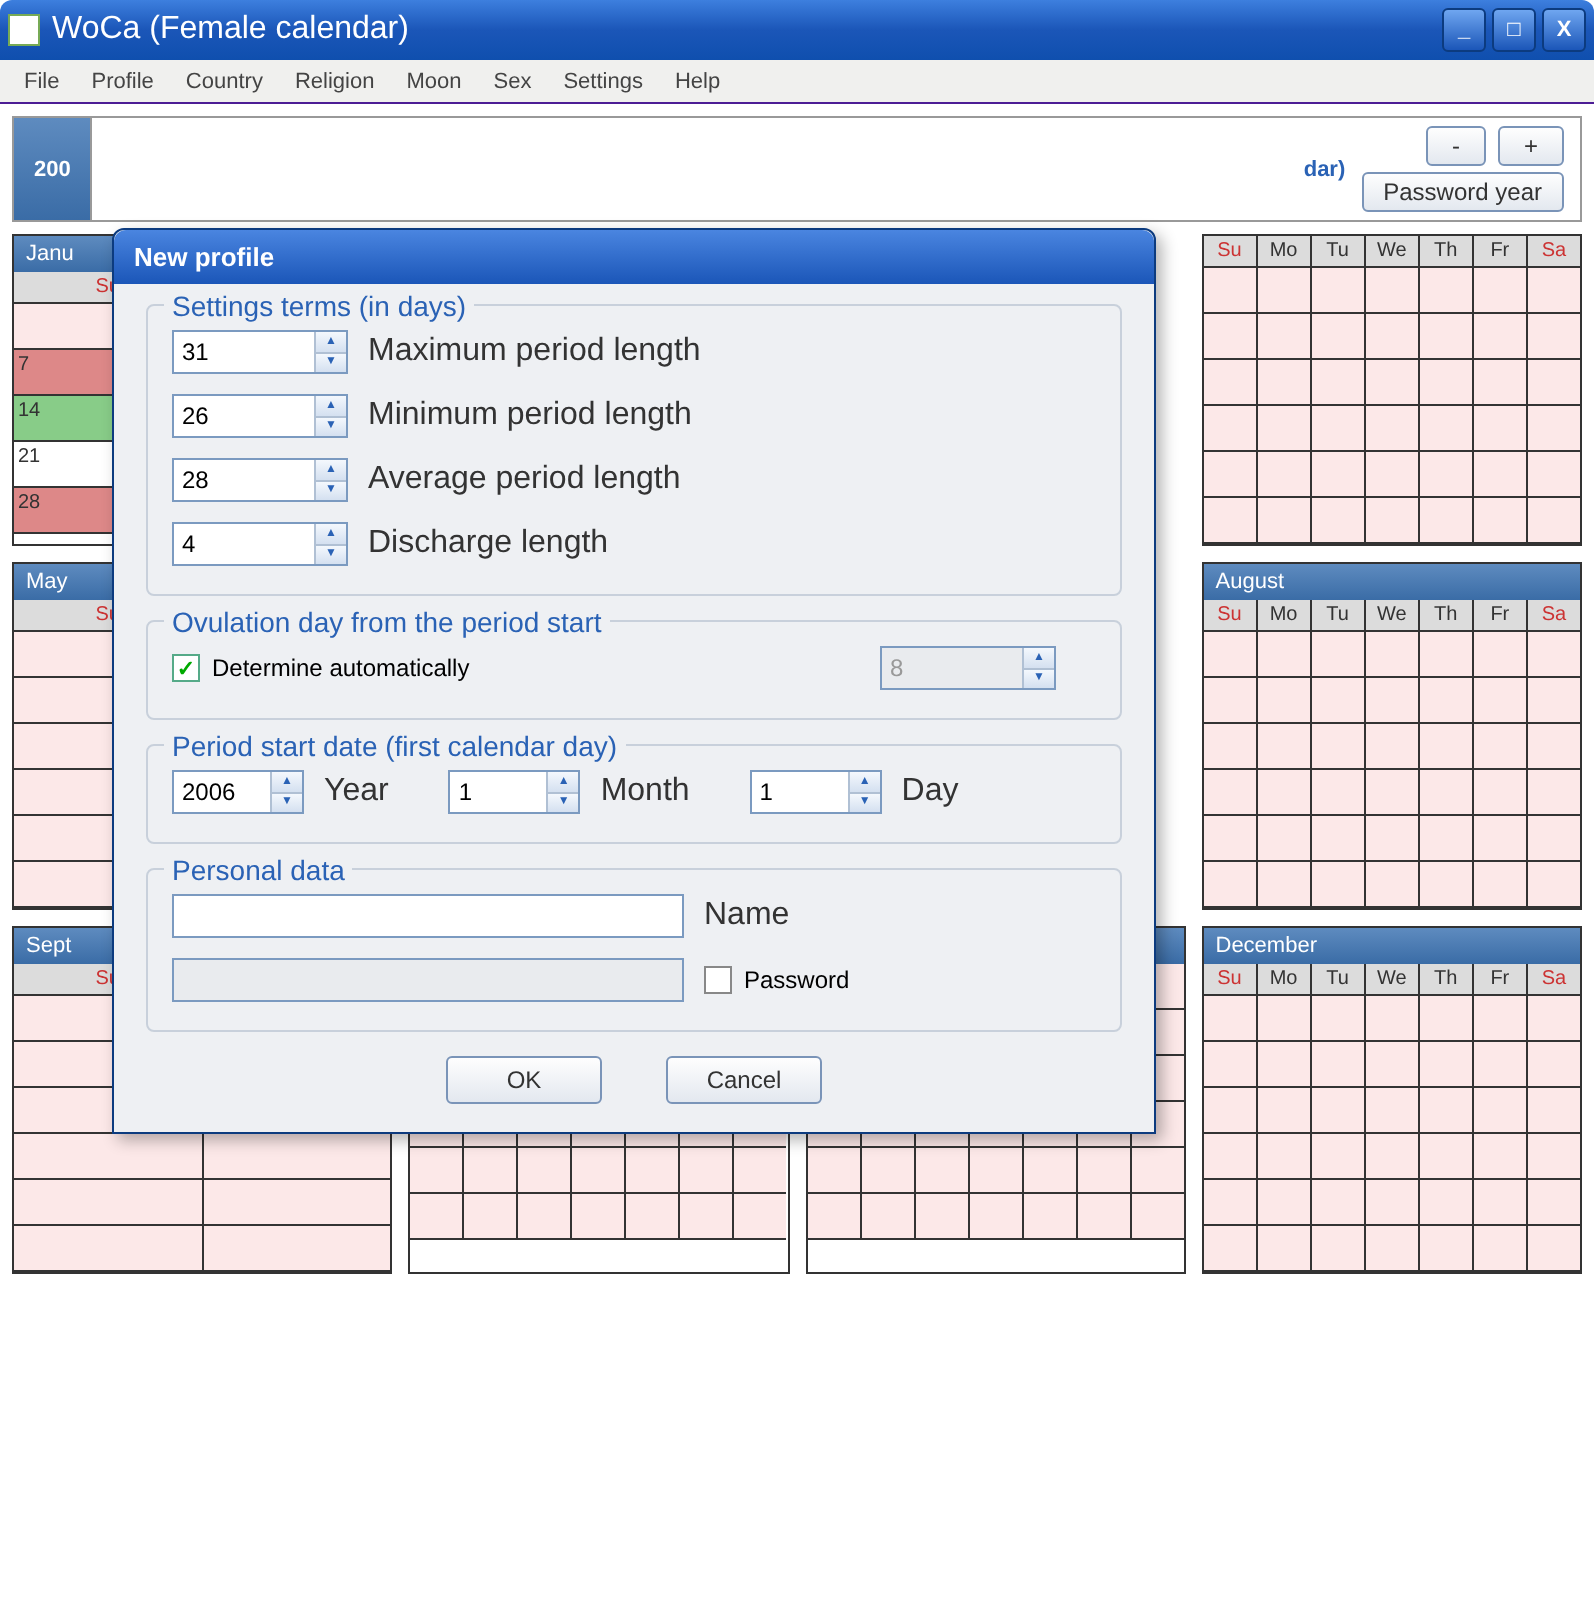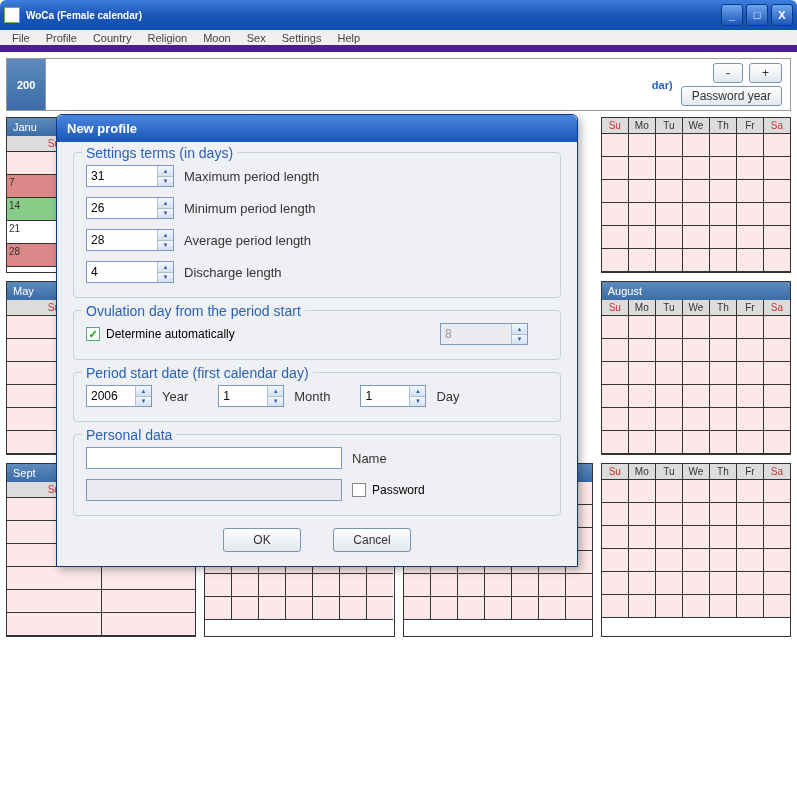--- a/index.html
+++ b/index.html
@@ -1,26 +1,26 @@
 <!DOCTYPE html>
 <html><head>
 <meta charset="utf-8">
 <style>
 * { box-sizing: border-box; margin: 0; padding: 0; }
 body { font-family: Tahoma, Arial, sans-serif; font-size: 11px; background: #fff; width: 797px; height: 800px; overflow: hidden; position: relative; }
 
 
 .titlebar { background: linear-gradient(to bottom, #3d7fde 0%, #1b56b8 50%, #0f4fae 100%); height: 30px; display: flex; align-items: center; padding: 0 4px; color: #fff; border-top-left-radius: 6px; border-top-right-radius: 6px; }
 .titlebar-icon { width: 16px; height: 16px; background: #fff; border: 1px solid #7a5; margin-right: 6px; }
-.titlebar-text { font-weight: bold; font-size: 10px; flex: 1; }
+.titlebar-text { font-weight: normal; font-size: 16px; flex: 1; }
 .titlebar-btns { display: flex; gap: 3px; }
 .titlebar-btn { width: 22px; height: 22px; background: linear-gradient(to bottom, #6fa6f0, #1b56b8); border: 1px solid #0c3b7f; border-radius: 3px; display: flex; align-items: center; justify-content: center; color: #fff; font-weight: bold; cursor: pointer; font-size: 11px; font-family: Arial; }
 
 
-.menubar { background: #f0f0ee; height: 22px; display: flex; align-items: center; padding: 0 4px; border-bottom: 7px solid #4c1d95; }
+.menubar { background: #f0f0ee; height: 22px; display: flex; align-items: center; padding: 0 4px; border-bottom: 1px solid #4c1d95; }
 .menu-item { padding: 2px 8px; color: #444; cursor: pointer; }
 
 
 .main { position: relative; background: #fff; height: 748px; padding: 6px; }
 
 
 .toprow { display: flex; align-items: stretch; margin-bottom: 6px; border: 1px solid #999; }
 .year-tab { background: linear-gradient(to bottom, #5e8bbf, #3a6ca6); color: #fff; font-weight: bold; padding: 6px 10px; border-right: 1px solid #999; display: flex; align-items: center; }
 .toprow-center { flex: 1; background: #fff; display: flex; align-items: center; justify-content: flex-end; padding: 4px 8px; color: #2a62b5; font-weight: bold; }
 .year-controls { margin-left: 8px; display: flex; flex-direction: column; align-items: flex-end; gap: 3px; }
@@ -53,21 +53,21 @@
 .form-row { display: flex; align-items: center; margin-bottom: 10px; }
 .form-row:last-child { margin-bottom: 0; }
 .spinner { display: inline-flex; align-items: stretch; border: 1px solid #7b9ac0; background: #fff; height: 22px; }
 .spinner input { border: none; width: 70px; padding: 0 4px; font-size: 12px; outline: none; }
 .spinner input.wide { width: 48px; }
 .spin-btns { display: flex; flex-direction: column; width: 16px; border-left: 1px solid #b0c0d4; }
 .spin-btn { flex: 1; display: flex; align-items: center; justify-content: center; background: linear-gradient(to bottom, #f4f8fd, #d4e0f0); cursor: pointer; font-size: 6px; color: #2a62b5; }
 .spin-btn:first-child { border-bottom: 1px solid #b0c0d4; }
 .spinner.disabled { background: #e9ebee; }
 .spinner.disabled input { background: #e9ebee; color: #999; }
-.row-label { margin-left: 10px; color: #333; font-size: 13px; }
+.row-label { margin-left: 10px; color: #333; font-size: 16px; }
 .checkbox { width: 14px; height: 14px; border: 1px solid #5a8; background: #fff; display: inline-flex; align-items: center; justify-content: center; margin-right: 6px; color: #0a0; font-weight: bold; font-size: 11px; cursor: pointer; }
 .text-input { border: 1px solid #7b9ac0; background: #fff; height: 22px; padding: 0 4px; font-size: 12px; width: 256px; outline: none; }
 .text-input.disabled { background: #e9ebee; }
 .dlg-buttons { display: flex; justify-content: center; gap: 32px; margin-top: 6px; }
 .dlg-btn { background: linear-gradient(to bottom, #fefefe, #e3e8ef); border: 1px solid #7a94b8; border-radius: 3px; width: 78px; height: 24px; font-size: 12px; cursor: pointer; color: #333; }
 </style>
 </head>
 <body>
 
 <div class="titlebar">
@@ -462,20 +462,21 @@
               <div class="cal-day"></div>
               <div class="cal-day"></div>
               <div class="cal-day"></div>
               <div class="cal-day"></div>
               <div class="cal-day"></div>
               <div class="cal-day"></div>
             </div>
         </div>
       </div>
       <div class="cal-month">
+        <div class="cal-month-hdr">December</div>
         <div class="cal-dow">
           <div class="cal-dow-cell sun">Su</div>
           <div class="cal-dow-cell">Mo</div>
           <div class="cal-dow-cell">Tu</div>
           <div class="cal-dow-cell">We</div>
           <div class="cal-dow-cell">Th</div>
           <div class="cal-dow-cell">Fr</div>
           <div class="cal-dow-cell sat">Sa</div>
         </div>
         <div class="cal-grid">

